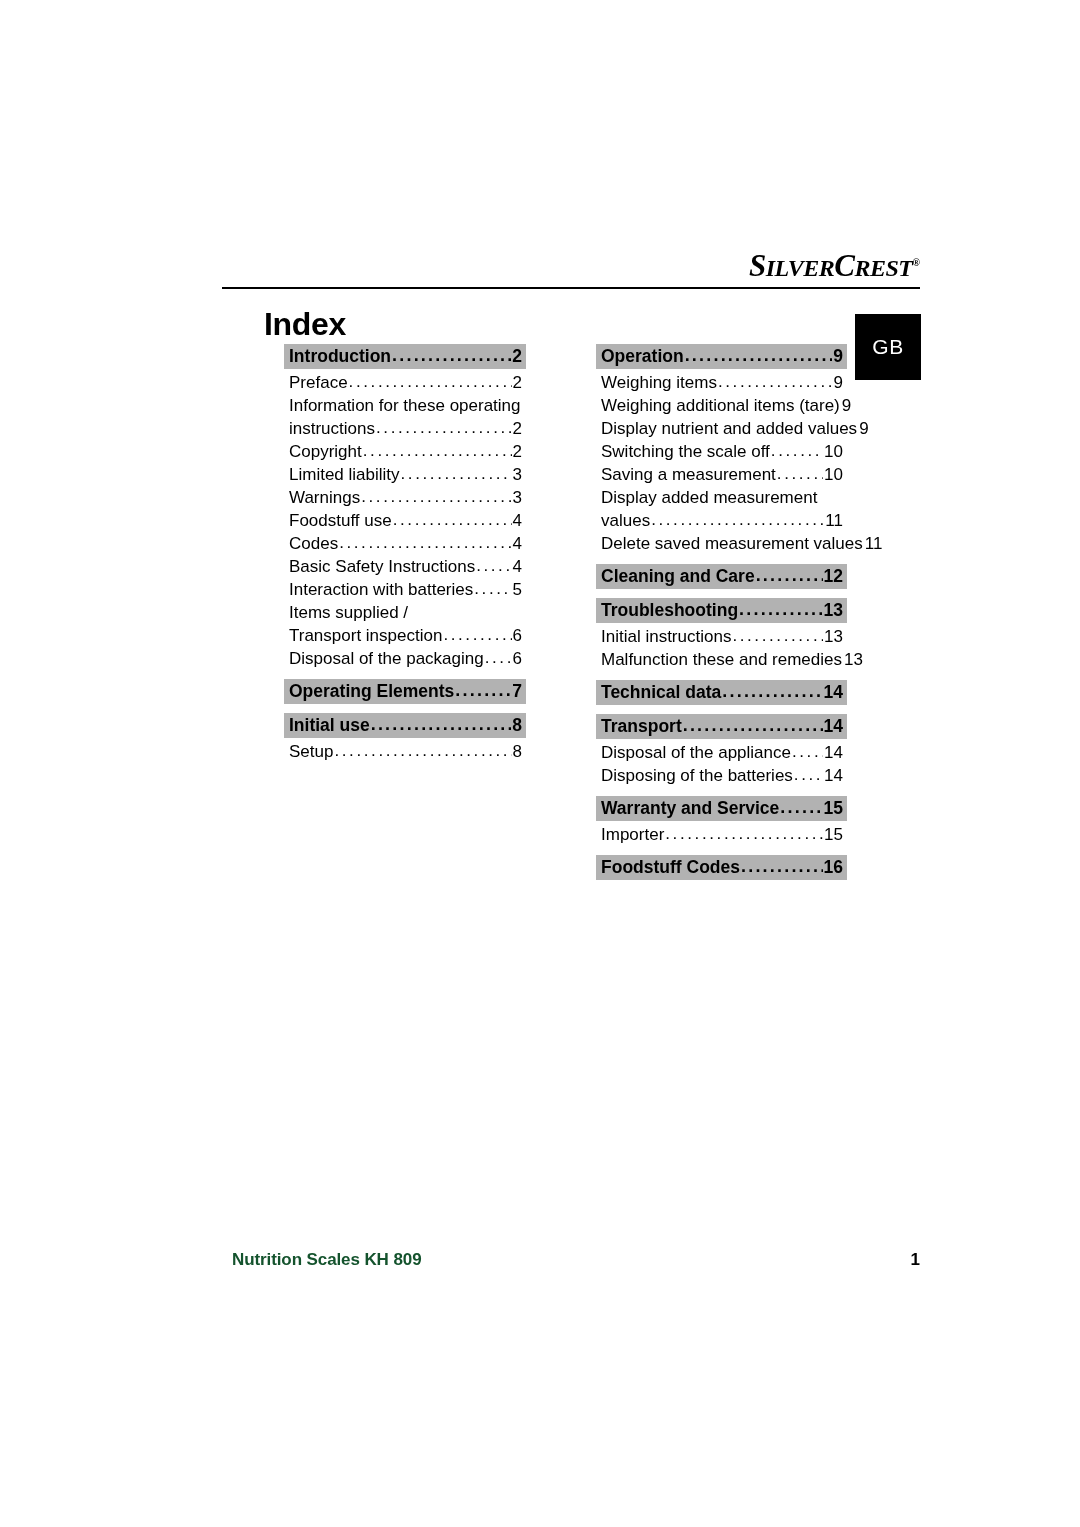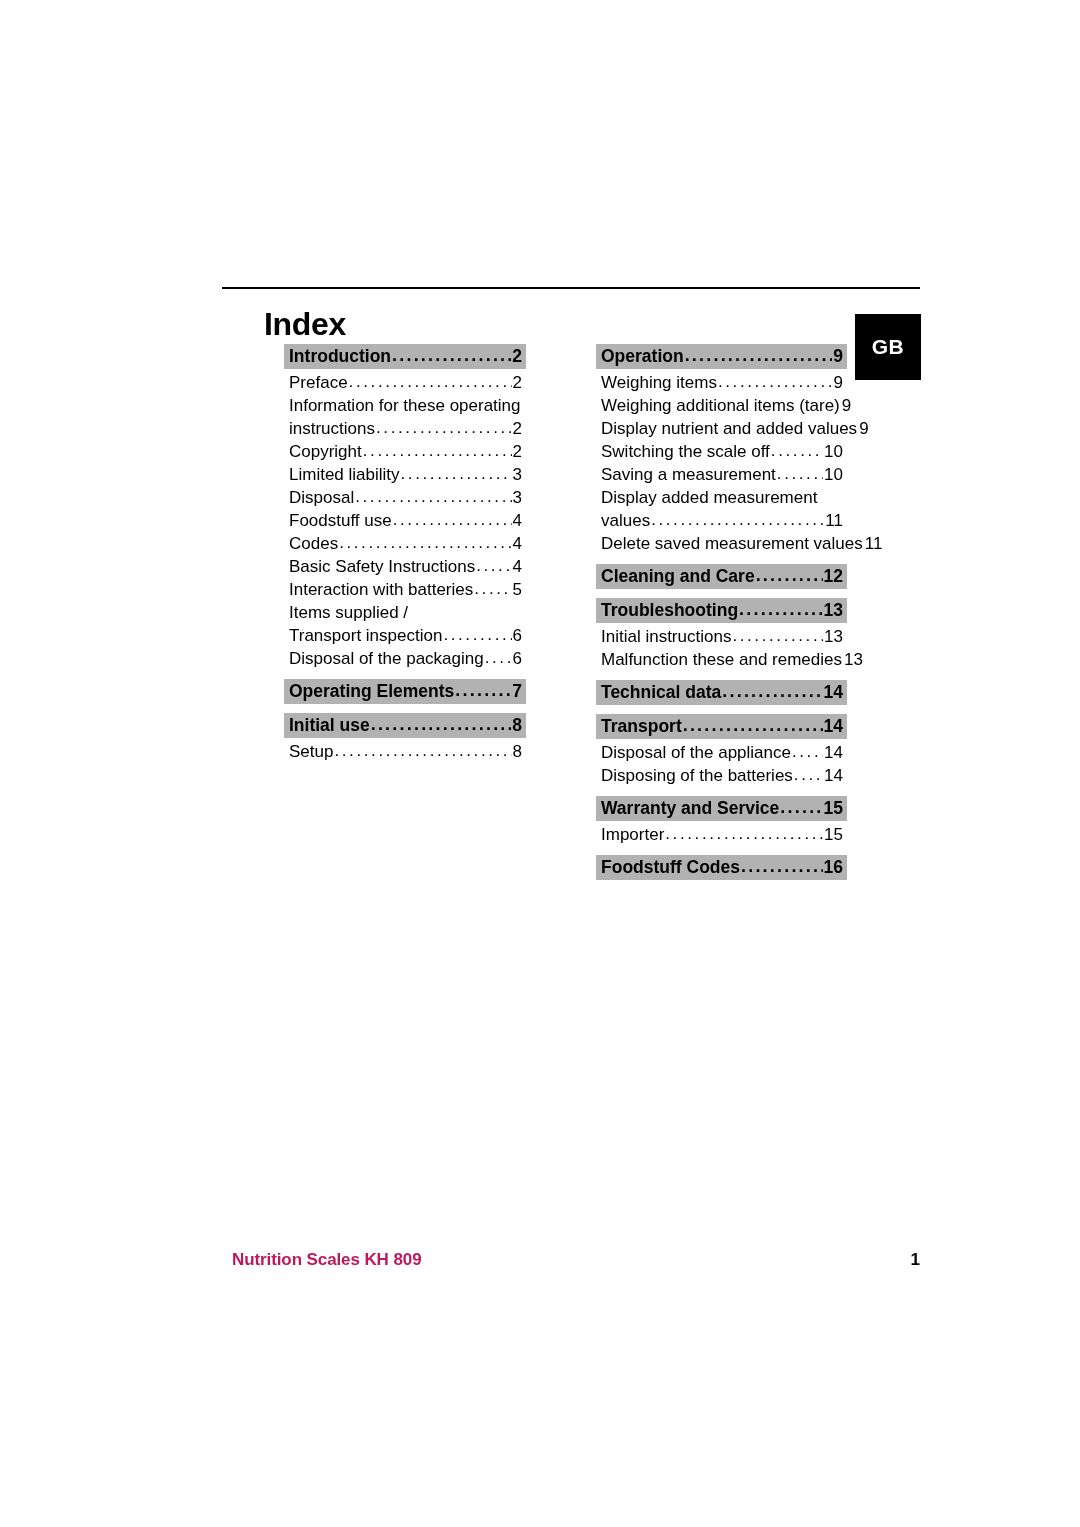--- a/index.html
+++ b/index.html
@@ -64,21 +64,21 @@
     left: 855px;
     top: 314px;
     width: 66px;
     height: 66px;
     background: #000000;
     color: #ffffff;
     display: flex;
     align-items: center;
     justify-content: center;
     font-size: 21px;
-    font-weight: 700;
+    font-weight: 400;
     letter-spacing: 0.5px;
   }
 
   
   #index-title {
     position: absolute;
     left: 264px;
     top: 306px;
     font-size: 32px;
     font-weight: bold;
@@ -156,28 +156,29 @@
     position: absolute;
     left: 232px;
     top: 1250px;
     width: 688px;
     display: flex;
     justify-content: space-between;
     align-items: baseline;
     font-size: 17px;
     font-weight: bold;
   }
-  #footer-title { color: #be185d; letter-spacing: -0.1px; }
+  #footer-title { color: #14532d; letter-spacing: -0.1px; }
   #footer-page  { color: #000000; }
 </style>
 </head>
 <body>
 
 <div id="page">
 
+  <div id="brand"><span class="big">S</span><span class="sm">ILVER</span><span class="big">C</span><span class="sm">REST</span><span class="reg">®</span></div>
 
   <div id="brand-rule"></div>
 
   <div id="gb-badge">
       <span>GB</span>
     </div>
 
   <div id="index-title">Index</div>
 
   <div class="toc-col" id="col-left">
@@ -203,21 +204,21 @@
         <span class="label">Copyright</span>
         <span class="leader">..........................................................................................</span>
         <span class="page">2</span>
       </div>
       <div class="entry item">
         <span class="label">Limited liability</span>
         <span class="leader">..........................................................................................</span>
         <span class="page">3</span>
       </div>
       <div class="entry item">
-        <span class="label">Disposal</span>
+        <span class="label">Warnings</span>
         <span class="leader">..........................................................................................</span>
         <span class="page">3</span>
       </div>
       <div class="entry item">
         <span class="label">Foodstuff use</span>
         <span class="leader">..........................................................................................</span>
         <span class="page">4</span>
       </div>
       <div class="entry item">
         <span class="label">Codes</span>

